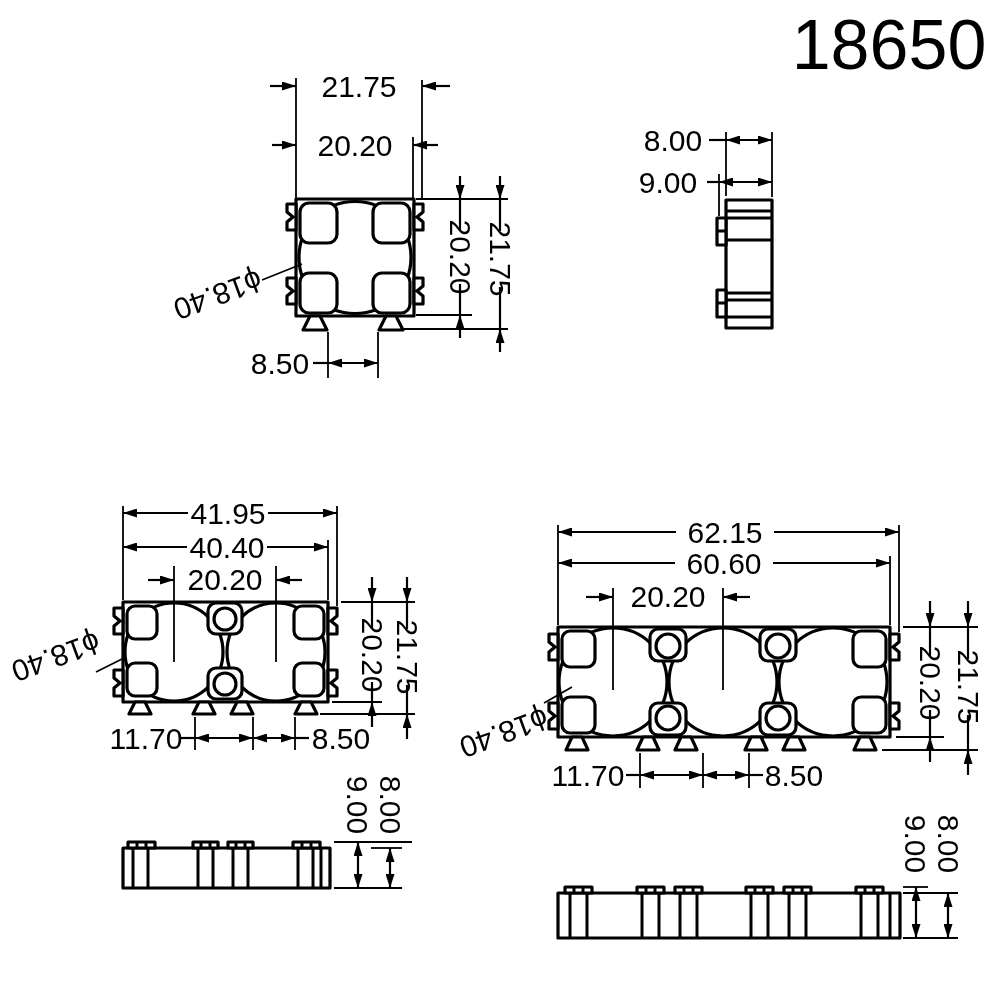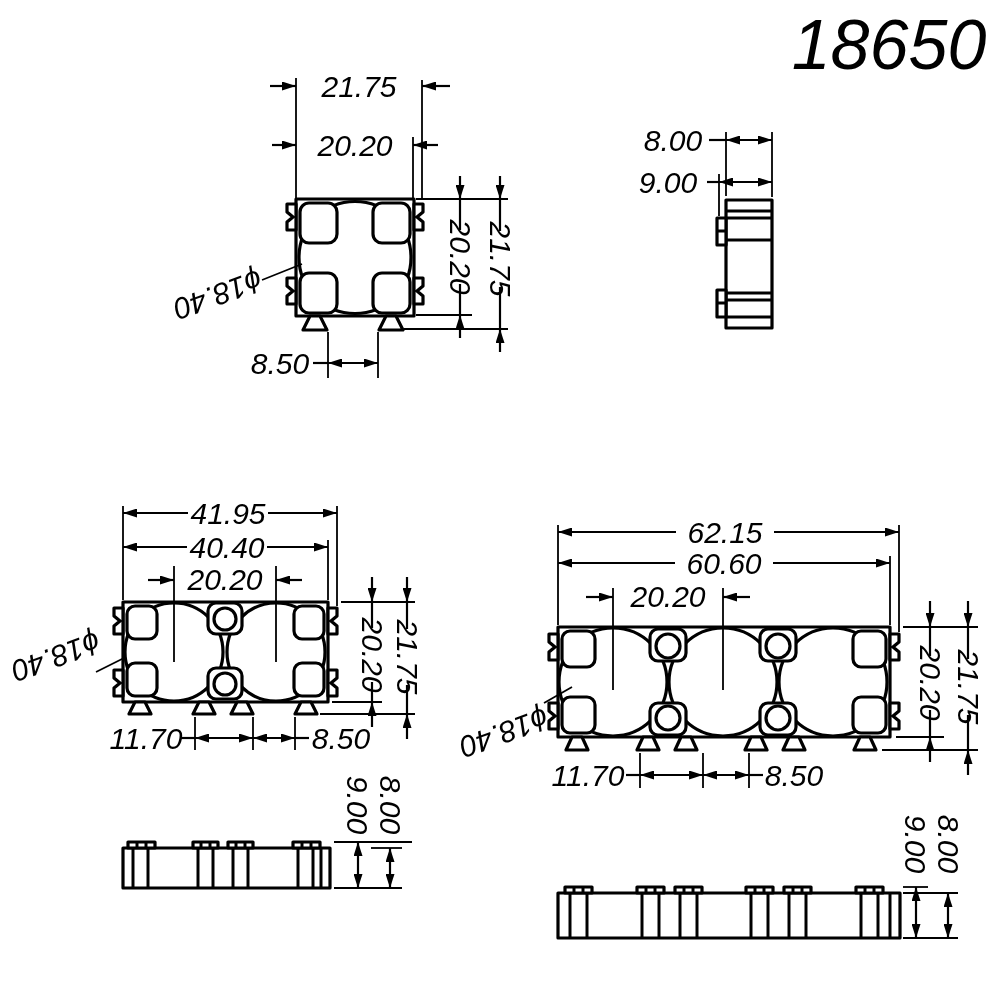--- a/index.html
+++ b/index.html
@@ -1,16 +1,16 @@
 <!DOCTYPE html>
 <html><head>
 <meta charset="utf-8">
 <style>
   html,body{margin:0;padding:0;background:#ffffff;}
-  #stage{position:relative;width:1002px;height:1002px;background:#ffffff;overflow:hidden;font-style:italic;}
+  #stage{position:relative;width:1002px;height:1002px;background:#ffffff;overflow:hidden;}
   svg{position:absolute;left:0;top:0;}
   .ol  {fill:#ffffff;stroke:#000000;stroke-width:3.2;stroke-linejoin:round;}
   .nf  {fill:none;stroke:#000000;stroke-width:3;stroke-linejoin:round;}
   .dim {fill:none;stroke:#000000;stroke-width:2.2;}
   .ext {fill:none;stroke:#000000;stroke-width:1.8;}
   .cl  {fill:none;stroke:#000000;stroke-width:1.8;}
   .dt  {font-family:"Liberation Sans",sans-serif;font-size:30px;fill:#000000;text-anchor:middle;dominant-baseline:central;}
   .ttl {font-family:"Liberation Sans",sans-serif;font-size:70px;fill:#000000;text-anchor:middle;dominant-baseline:central;}
 </style>
 </head>

